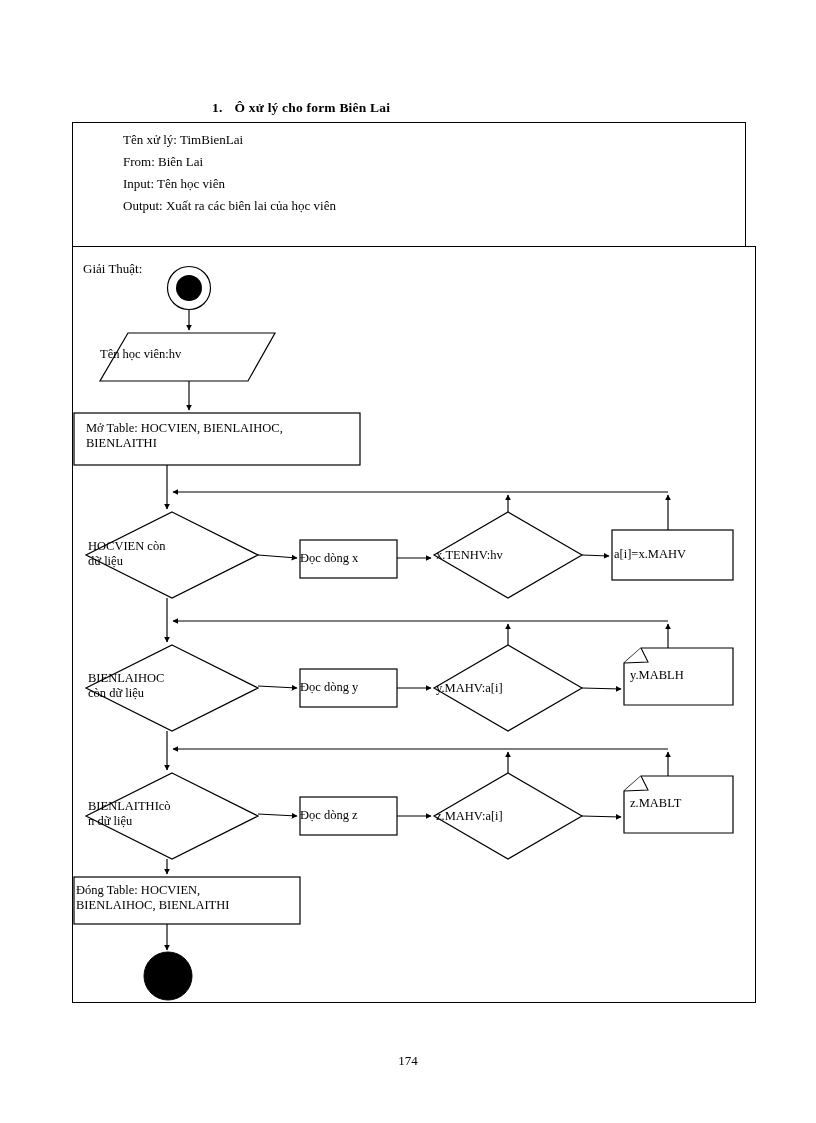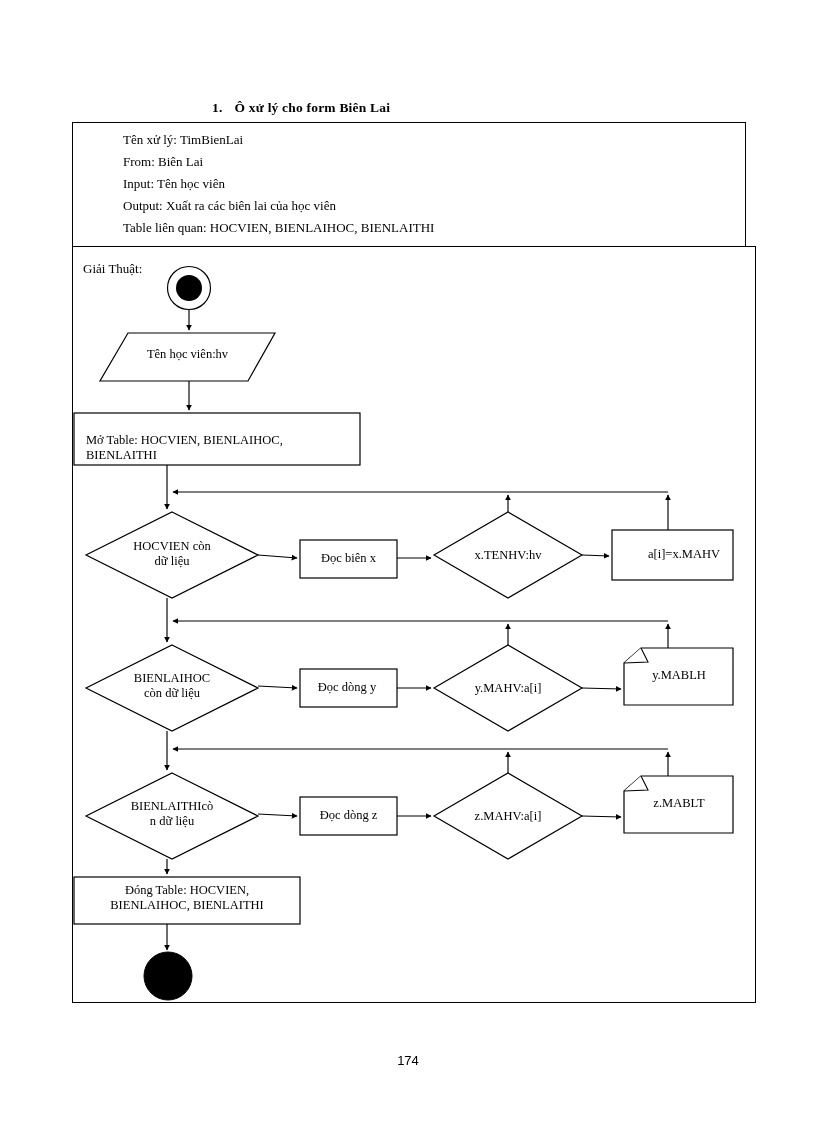--- a/index.html
+++ b/index.html
@@ -70,33 +70,33 @@
     pointer-events: none;
   }
 
   
   .node-text {
     position: absolute;
     font-family: "Liberation Serif", serif;
     font-size: 12.5px;
     line-height: 1.22;
     color: #000;
-    text-align: center;
+    text-align: left;
     white-space: pre-line;
   }
-  .node-text.left { text-align: left; margin-top: 12px; }
+  .node-text.left { text-align: left; }
 
   
   #page-number {
     position: absolute;
     left: 0; top: 1053px;
     width: 816px;
     text-align: center;
     font-size: 13px;
-    font-family: Liberation Sans, sans-serif;
+    font-family: Liberation Serif, serif;
   }
 </style>
 </head>
 <body>
 
 <div id="doc-heading">
   <span class="num">1.</span><span>Ô xử lý cho form Biên Lai</span>
 </div>
 
 <div id="spec-frame">
@@ -108,24 +108,20 @@
     <span class="lbl">From:</span>
     <span class="val">Biên Lai</span>
   </div>
   <div class="spec-line" style="top:54px">
     <span class="lbl">Input:</span>
     <span class="val">Tên học viên</span>
   </div>
   <div class="spec-line" style="top:76px">
     <span class="lbl">Output:</span>
     <span class="val">Xuất ra các biên lai của học viên</span>
-  </div>
-  <div class="spec-line" style="top:98px">
-    <span class="lbl">Table liên quan:</span>
-    <span class="val">HOCVIEN, BIENLAIHOC, BIENLAITHI</span>
   </div>
 </div>
 
 <div id="algo-frame">
   <div id="algo-label">Giải Thuật:</div>
 </div>
 
 <svg id="flow" viewBox="0 0 816 1123">
   <defs>
     <marker id="ah" viewBox="0 0 10 10" refX="9" refY="5" markerWidth="5.2" markerHeight="5.2" orient="auto-start-reverse">
@@ -207,21 +203,21 @@
   </g>
 </svg>
 
 <div class="node-text" style="left:100px; top:347px; width:175px;">Tên học viên:hv</div>
 
 <div class="node-text left" style="left:86px; top:421px; width:275px;">Mở Table:  HOCVIEN, BIENLAIHOC,
 BIENLAITHI</div>
 
 <div class="node-text" style="left:88px; top:539px; width:168px;">HOCVIEN còn
 dữ liệu</div>
-<div class="node-text" style="left:300px; top:551px; width:97px;">Đọc biên x</div>
+<div class="node-text" style="left:300px; top:551px; width:97px;">Đọc dòng x</div>
 <div class="node-text" style="left:436px; top:548px; width:144px;">x.TENHV:hv</div>
 <div class="node-text" style="left:614px; top:547px; width:140px;">a[i]=x.MAHV</div>
 
 <div class="node-text" style="left:88px; top:671px; width:168px;">BIENLAIHOC
 còn dữ liệu</div>
 <div class="node-text" style="left:300px; top:680px; width:94px;">Đọc dòng y</div>
 <div class="node-text" style="left:436px; top:681px; width:144px;">y.MAHV:a[i]</div>
 <div class="node-text" style="left:630px; top:668px; width:98px;">y.MABLH</div>
 
 <div class="node-text" style="left:88px; top:799px; width:168px;">BIENLAITHIcò

